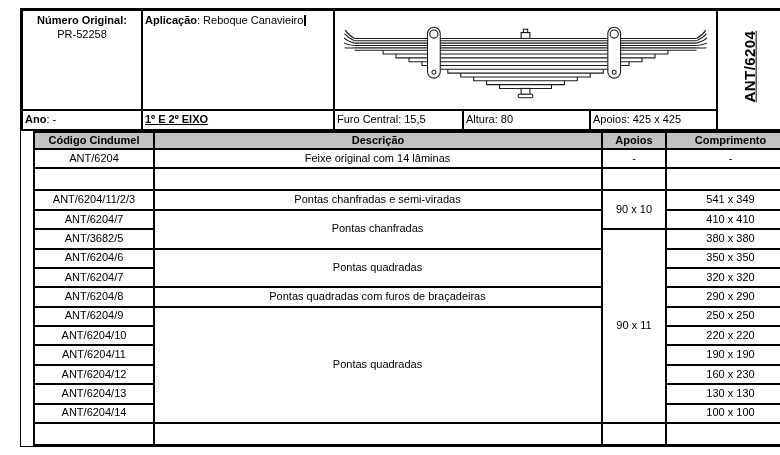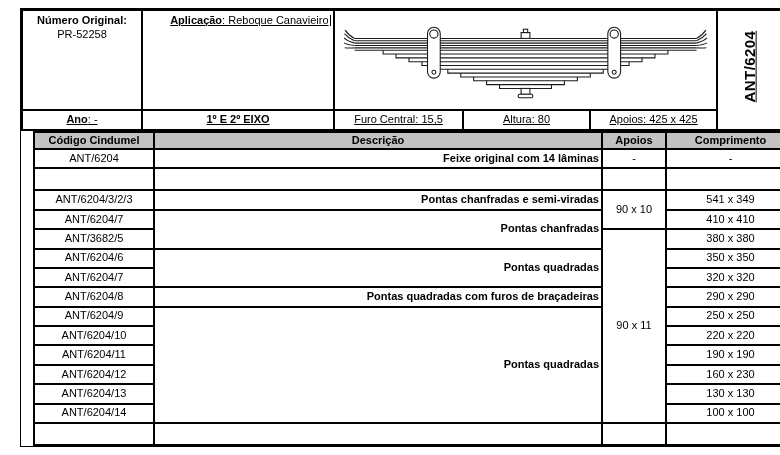--- a/index.html
+++ b/index.html
@@ -19,42 +19,42 @@
   table { border-collapse: collapse; width: 100%; table-layout: fixed; }
   td, th {
     border: 2px solid #000;
     font-size: 11px; line-height: 1.25;
     padding: 0 2px; overflow: hidden;
   }
   .top-table { flex: none; }
   .main-table { flex: 1; margin-left: 12px; }
   .lbl { font-weight: bold; }
   .cell-num { text-align: center; vertical-align: top; padding-top: 3px; }
-  .cell-apl { vertical-align: top; text-align: right; padding: 3px 2px; text-decoration: underline; }
+  .cell-apl { vertical-align: top; text-align: left; padding: 3px 2px; }
   .caret {
     display: inline-block; width: 1.5px; height: 11px;
     background: #000; margin-left: 1px; vertical-align: -2px;
   }
   .cell-draw { padding: 0; vertical-align: middle; }
   .cell-draw svg { display: block; width: 100%; height: 98px; }
   .cell-code { text-align: center; vertical-align: middle; padding: 0; }
   .vert {
     transform: rotate(-90deg);
     font-weight: bold; font-size: 15px; letter-spacing: .4px;
     text-decoration: underline; white-space: nowrap;
   }
-  .info td { text-align: center; height: 20px; vertical-align: middle; text-decoration: underline; }
+  .info td { height: 20px; vertical-align: middle; }
   .eixo { font-weight: bold; text-decoration: underline; }
   .main-table th {
     background: #c2c2c2; font-weight: bold; text-align: center;
     height: 17px; vertical-align: middle;
   }
   .main-table td { vertical-align: middle; }
   .main-table td.code { text-align: center; }
-  .main-table td.desc { text-align: right; padding-left: 1px; font-weight: bold; }
+  .main-table td.desc { text-align: center; padding-left: 1px; }
   .main-table td.fit  { text-align: center; }
   tr.empty td { height: 22px; }
 </style>
 </head>
 <body>
 
 <div class="frame">
 
   <table class="top-table">
     <colgroup>
@@ -151,21 +151,21 @@
       <td class="fit">-</td>
       <td class="fit">-</td>
     </tr>
     <tr class="empty">
       <td class="code"></td>
       <td class="desc"></td>
       <td class="fit"></td>
       <td class="fit"></td>
     </tr>
     <tr>
-      <td class="code">ANT/6204/3/2/3</td>
+      <td class="code">ANT/6204/11/2/3</td>
       <td class="desc">Pontas chanfradas e semi-viradas</td>
       <td class="fit" rowspan="2">90 x 10</td>
       <td class="fit">541 x 349</td>
     </tr>
     <tr>
       <td class="code">ANT/6204/7</td>
       <td class="desc" rowspan="2">Pontas chanfradas</td>
       <td class="fit">410 x 410</td>
     </tr>
     <tr>

